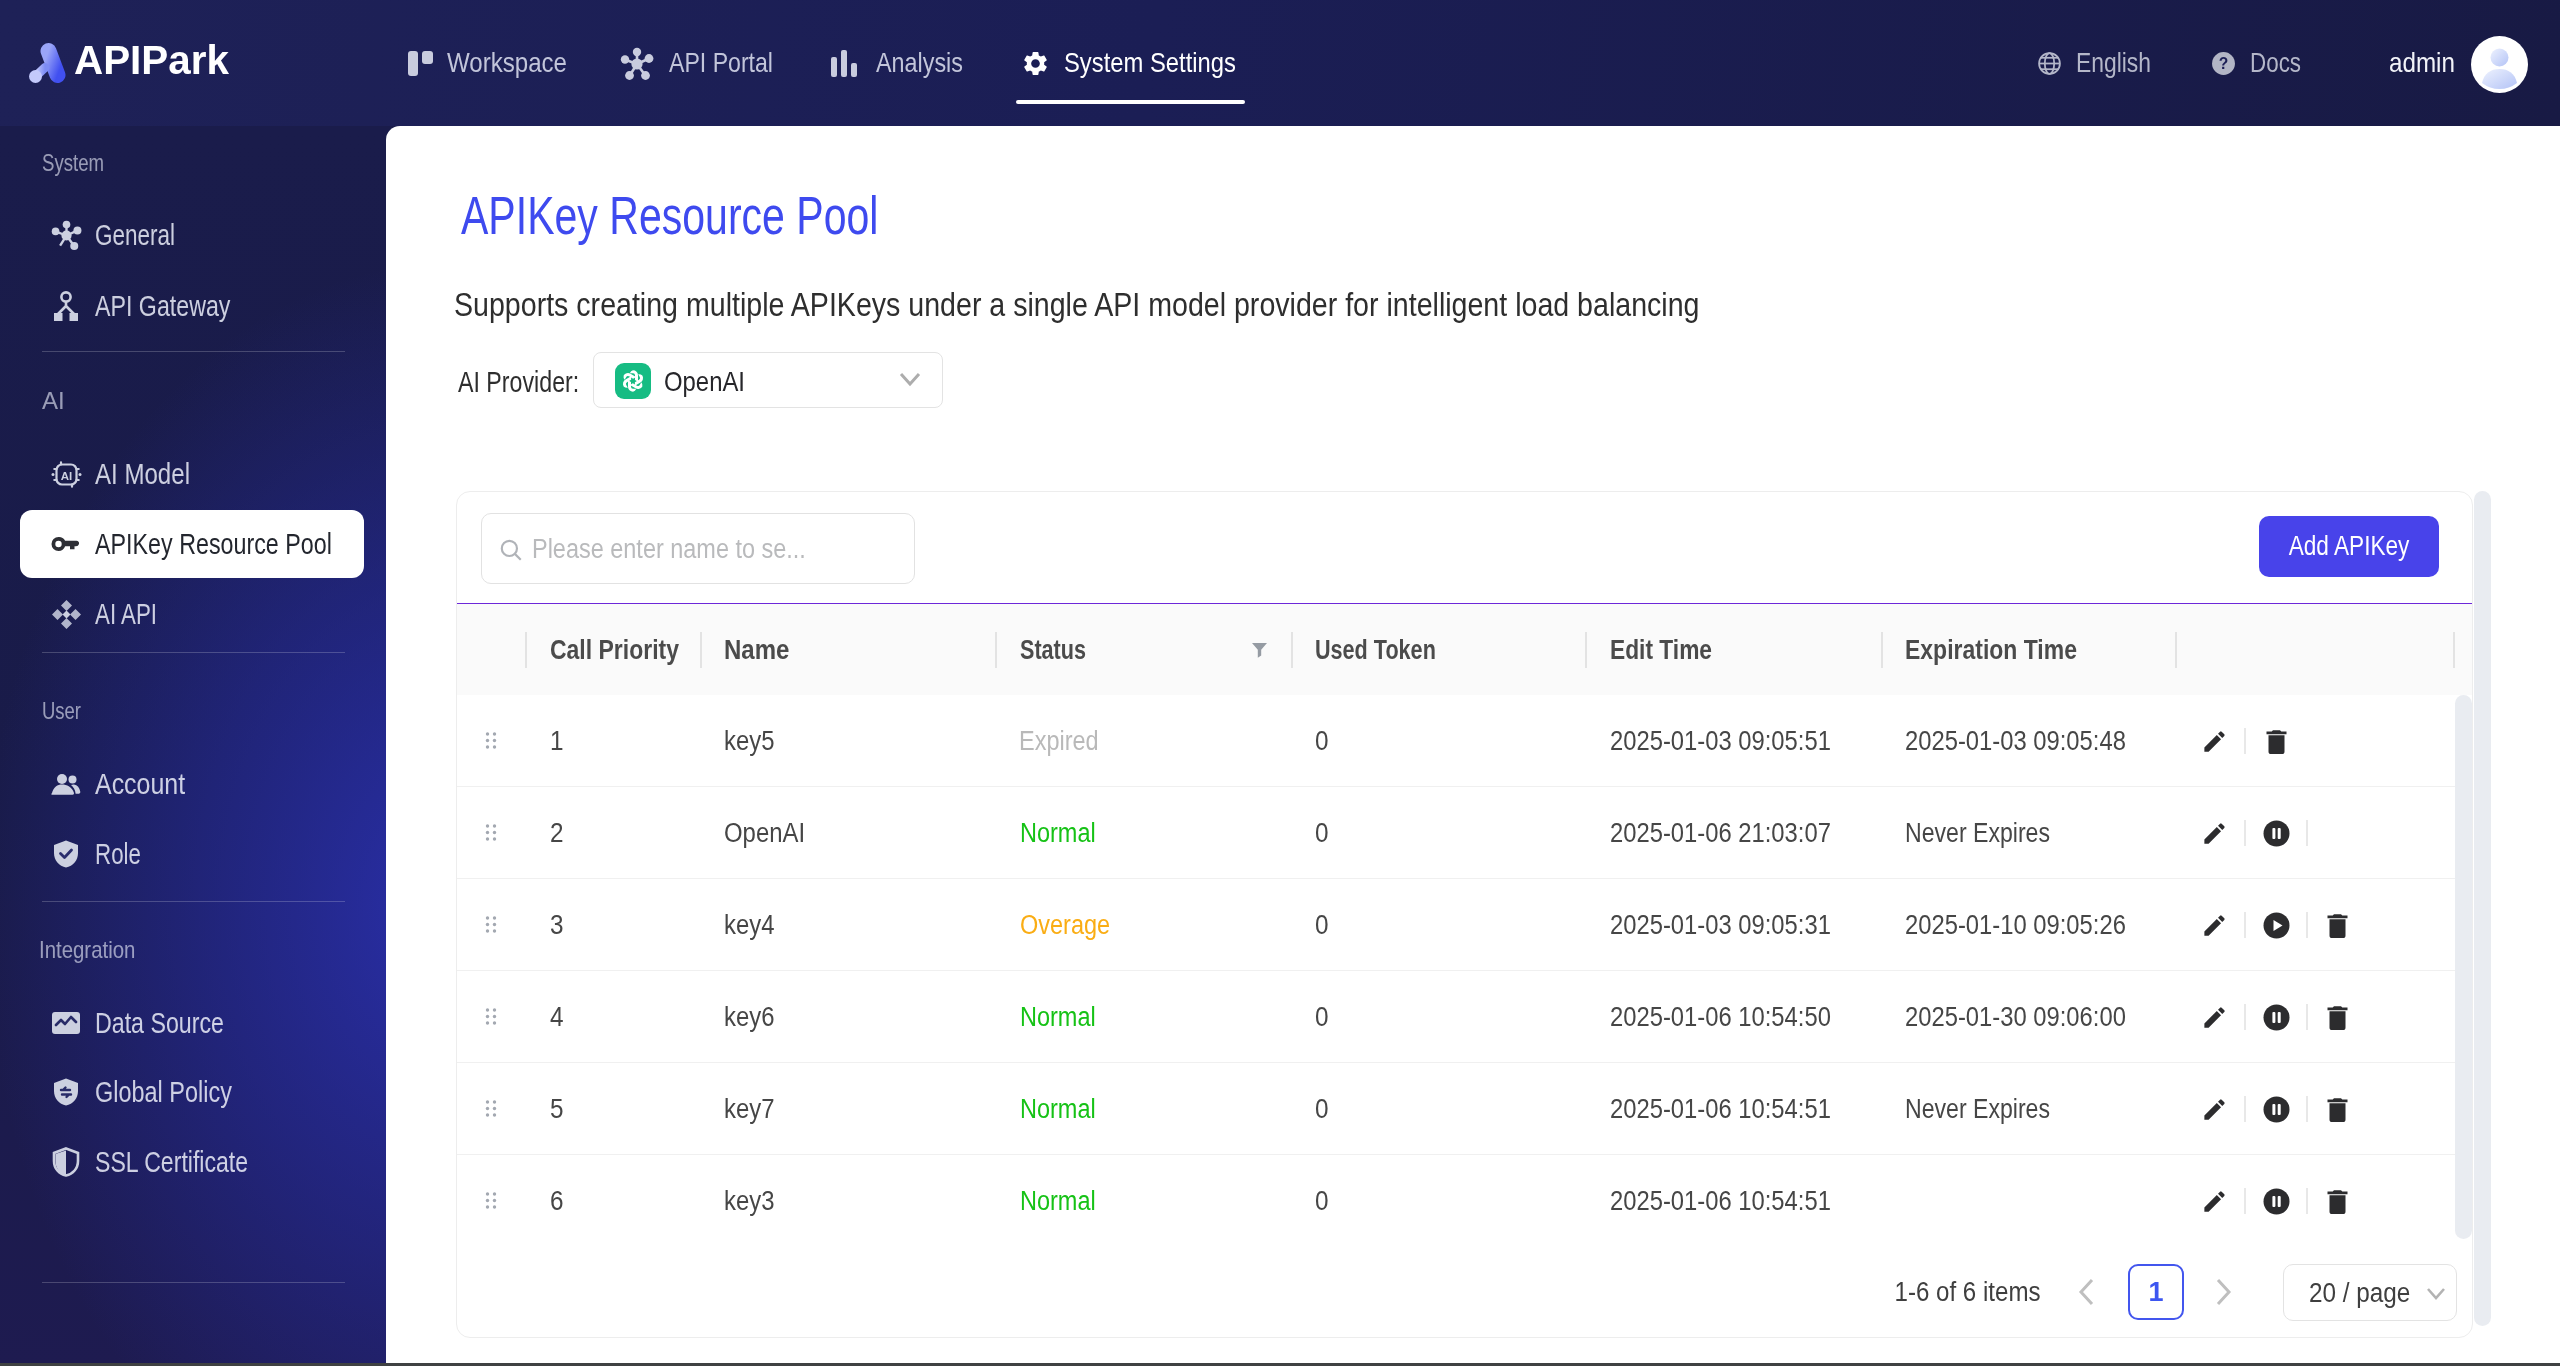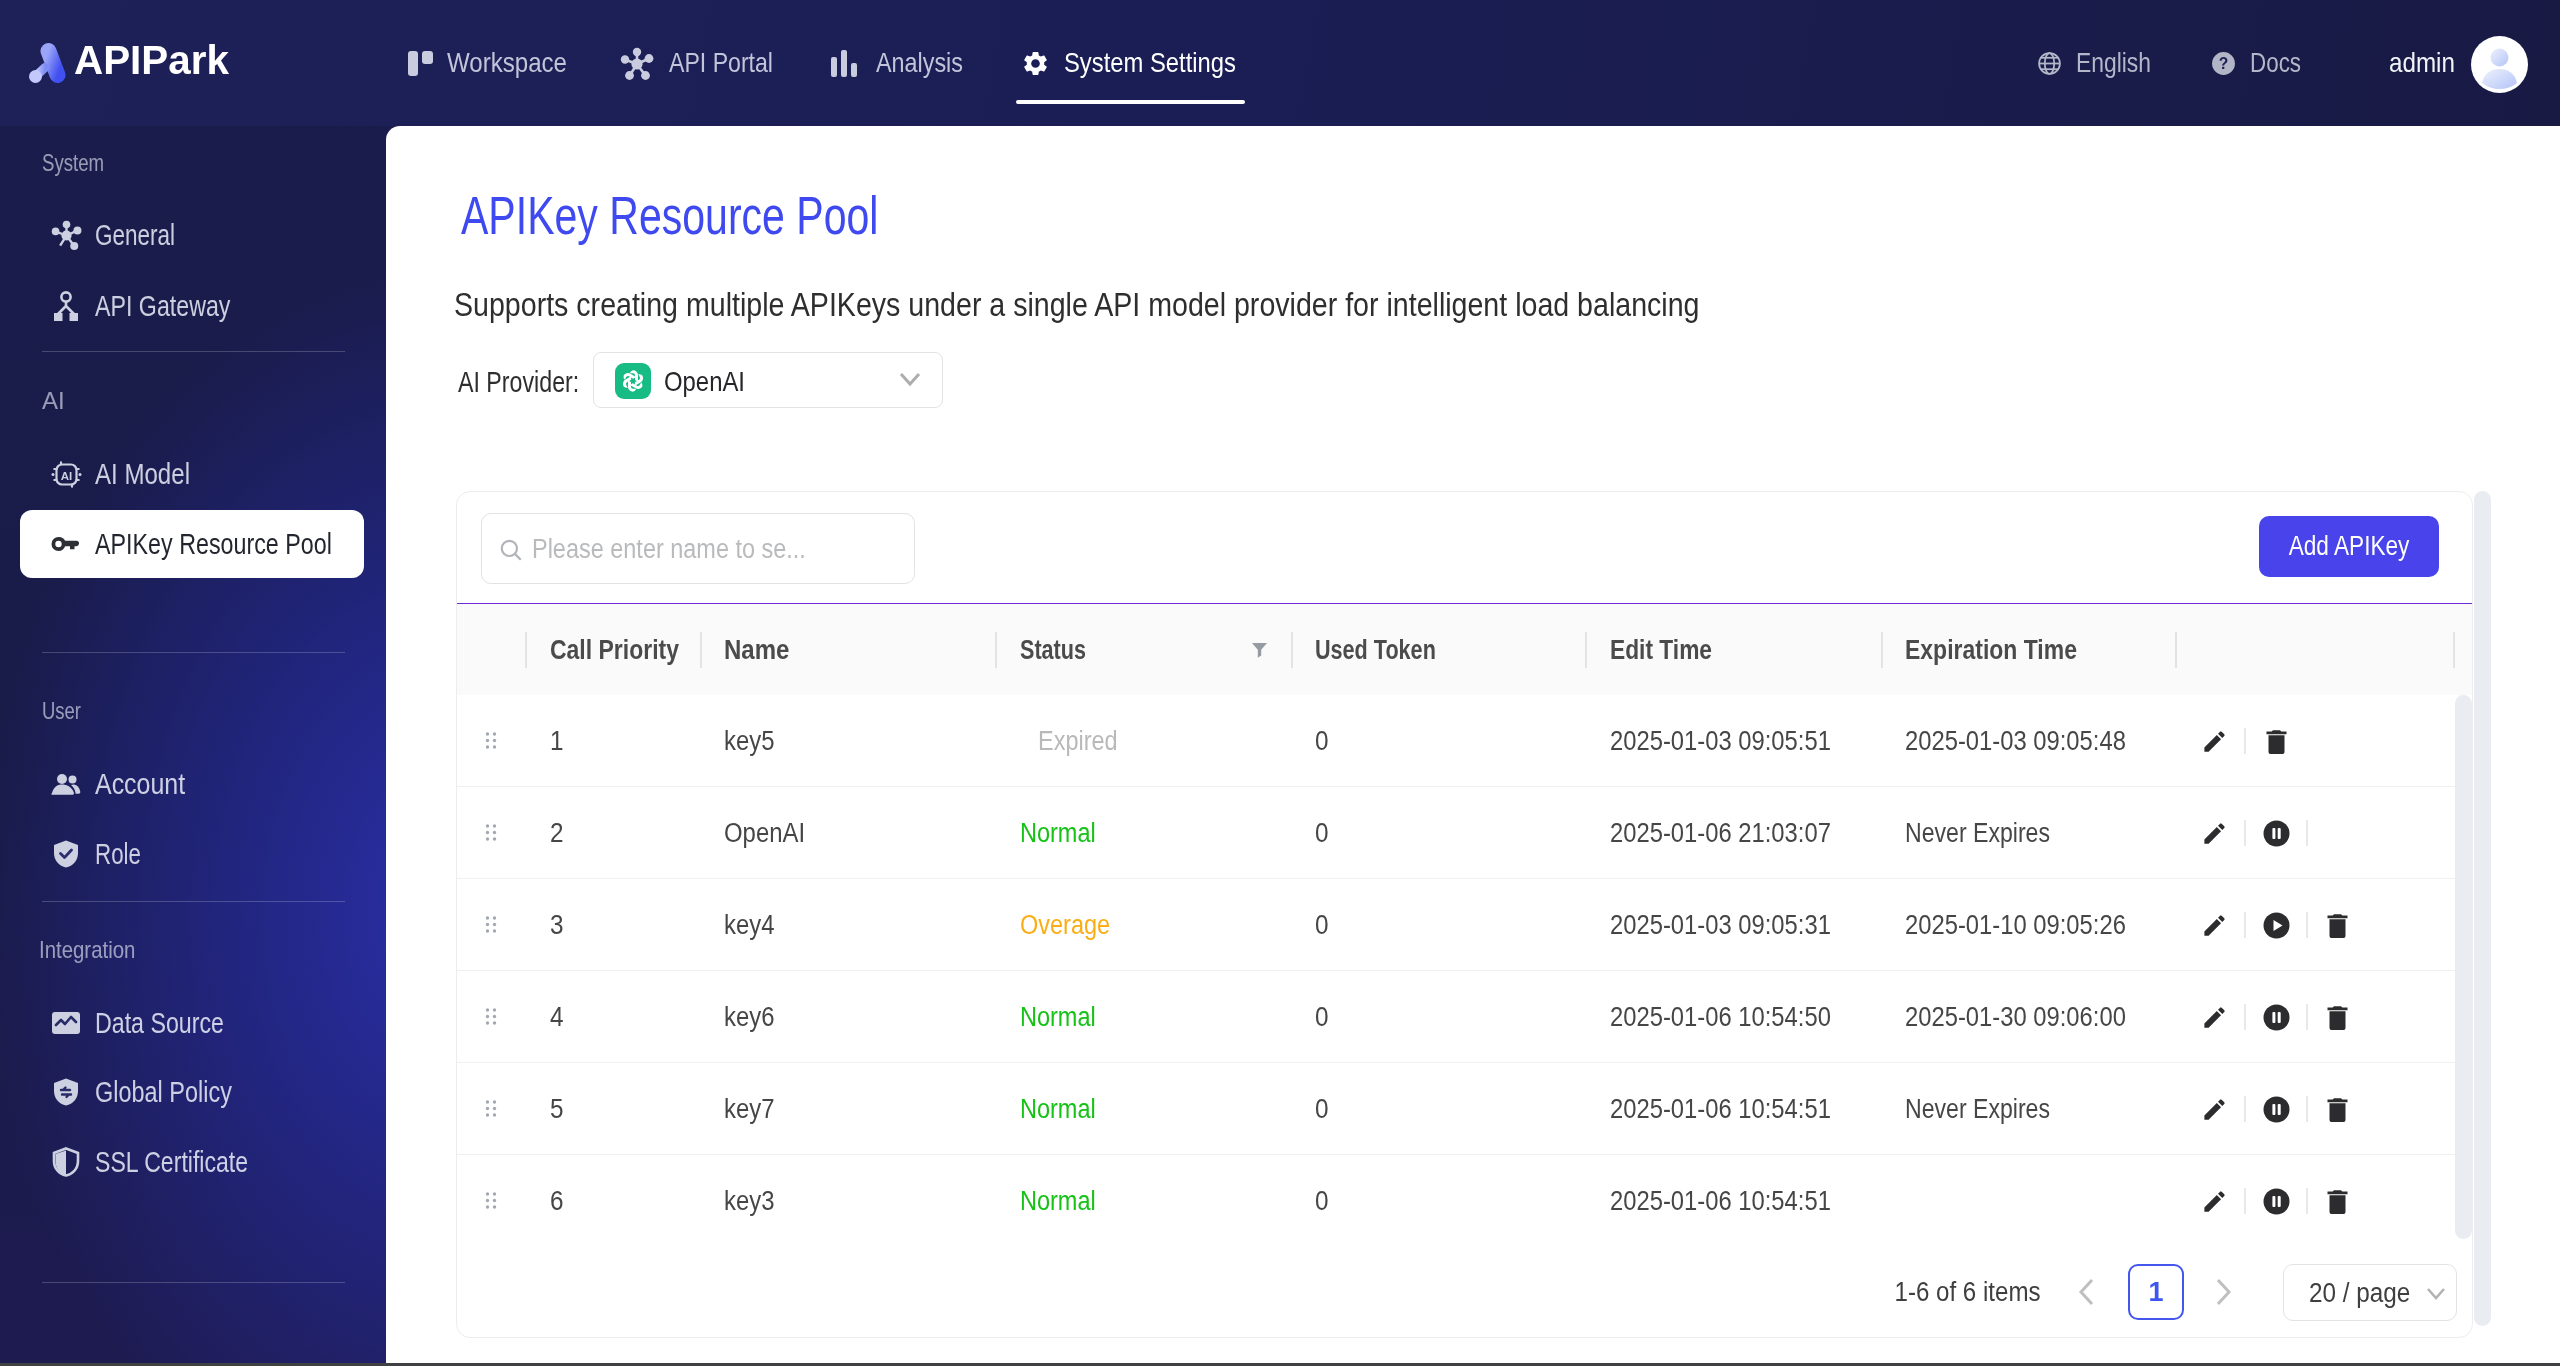--- a/index.html
+++ b/index.html
@@ -208,20 +208,29 @@
   </div>
   <div class="active-pill"></div>
   <div class="menu-item cur" style="top:384px">
     <span class="mi">
         <svg width="32" height="32" viewBox="0 0 32 32" fill="#2e2f35" fill-rule="evenodd">
           <path d="M8.5 9 a7 7 0 1 0 0 14 a7 7 0 0 0 6.6-4.7 h4.9 v3 h4.5 v-3 h1.5 a3.2 3.2 0 0 0 3-2.3 a2.6 2.6 0 0 0 -2.6 -3.3 l-11.3 0 A7 7 0 0 0 8.5 9 z M8.5 12.8 a3.2 3.2 0 1 1 0 6.4 a3.2 3.2 0 0 1 0 -6.4 z"></path>
         </svg>
       </span>
     <span class="mt" style="transform:translateY(-50%) scaleX(.803)">APIKey Resource Pool</span>
   </div>
+  <div class="menu-item" style="top:453px">
+    <span class="mi">
+        <svg width="31" height="31" viewBox="0 0 31 31" fill="#ccd0e0">
+          <path d="M15.5 1 l5.5 5.5 -5.5 5.5 -5.5 -5.5 z M15.5 19 l5.5 5.5 -5.5 5.5 -5.5 -5.5 z M6.5 10 l5.5 5.5 -5.5 5.5 L1 15.5 z M24.5 10 l5.5 5.5 -5.5 5.5 -5.5 -5.5 z" fill-opacity="0.85"></path>
+          <rect x="12.7" y="12.7" width="5.6" height="5.6" transform="rotate(45 15.5 15.5)"></rect>
+        </svg>
+      </span>
+    <span class="mt" style="transform:translateY(-50%) scaleX(.77)">AI API</span>
+  </div>
   <div class="divider" style="top:526px"></div>
 
   <div class="sec-label" style="top:571px"><i class="t" style="transform:scaleX(.77)">User</i></div>
   <div class="menu-item" style="top:623px">
     <span class="mi">
         <svg width="32" height="32" viewBox="0 0 32 32" fill="#ccd0e0">
           <circle cx="12" cy="11" r="5"></circle>
           <path d="M2 25c1.5-6 5.5-8.5 10-8.5S22.5 19 24 25a1.5 1.5 0 0 1-1.5 1.8h-21A1.5 1.5 0 0 1 2 25z"></path>
           <circle cx="22.5" cy="11.5" r="4"></circle>
           <path d="M24 16.5c3.5.8 5.5 3 6.3 7.3.2 1-.5 1.9-1.5 1.9h-3.2c-.3-3.8-2-6.8-4.6-8.7 1-.4 2-.6 3-.5z"></path>
@@ -346,21 +355,21 @@
             <circle cx="11.5" cy="10.5" r="1.7"></circle>
             <circle cx="4.5" cy="17.0" r="1.7"></circle>
             <circle cx="11.5" cy="17.0" r="1.7"></circle>
           </svg></span>
     <div class="cell" style="left:93px">
           <i class="t" style="transform:scaleX(0.9)">1</i>
         </div>
     <div class="cell" style="left:267px">
           <i class="t" style="transform:scaleX(0.885)">key5</i>
         </div>
-    <div class="cell st-exp" style="left:581px">
+    <div class="cell st-exp" style="left:562px">
           <i class="t" style="transform:scaleX(0.87)">Expired</i>
         </div>
     <div class="cell" style="left:858px">
           <i class="t" style="transform:scaleX(0.9)">0</i>
         </div>
     <div class="cell" style="left:1153px">
           <i class="t" style="transform:scaleX(0.881)">2025-01-03 09:05:51</i>
         </div>
     <div class="cell" style="left:1448px">
           <i class="t" style="transform:scaleX(0.881)">2025-01-03 09:05:48</i>

